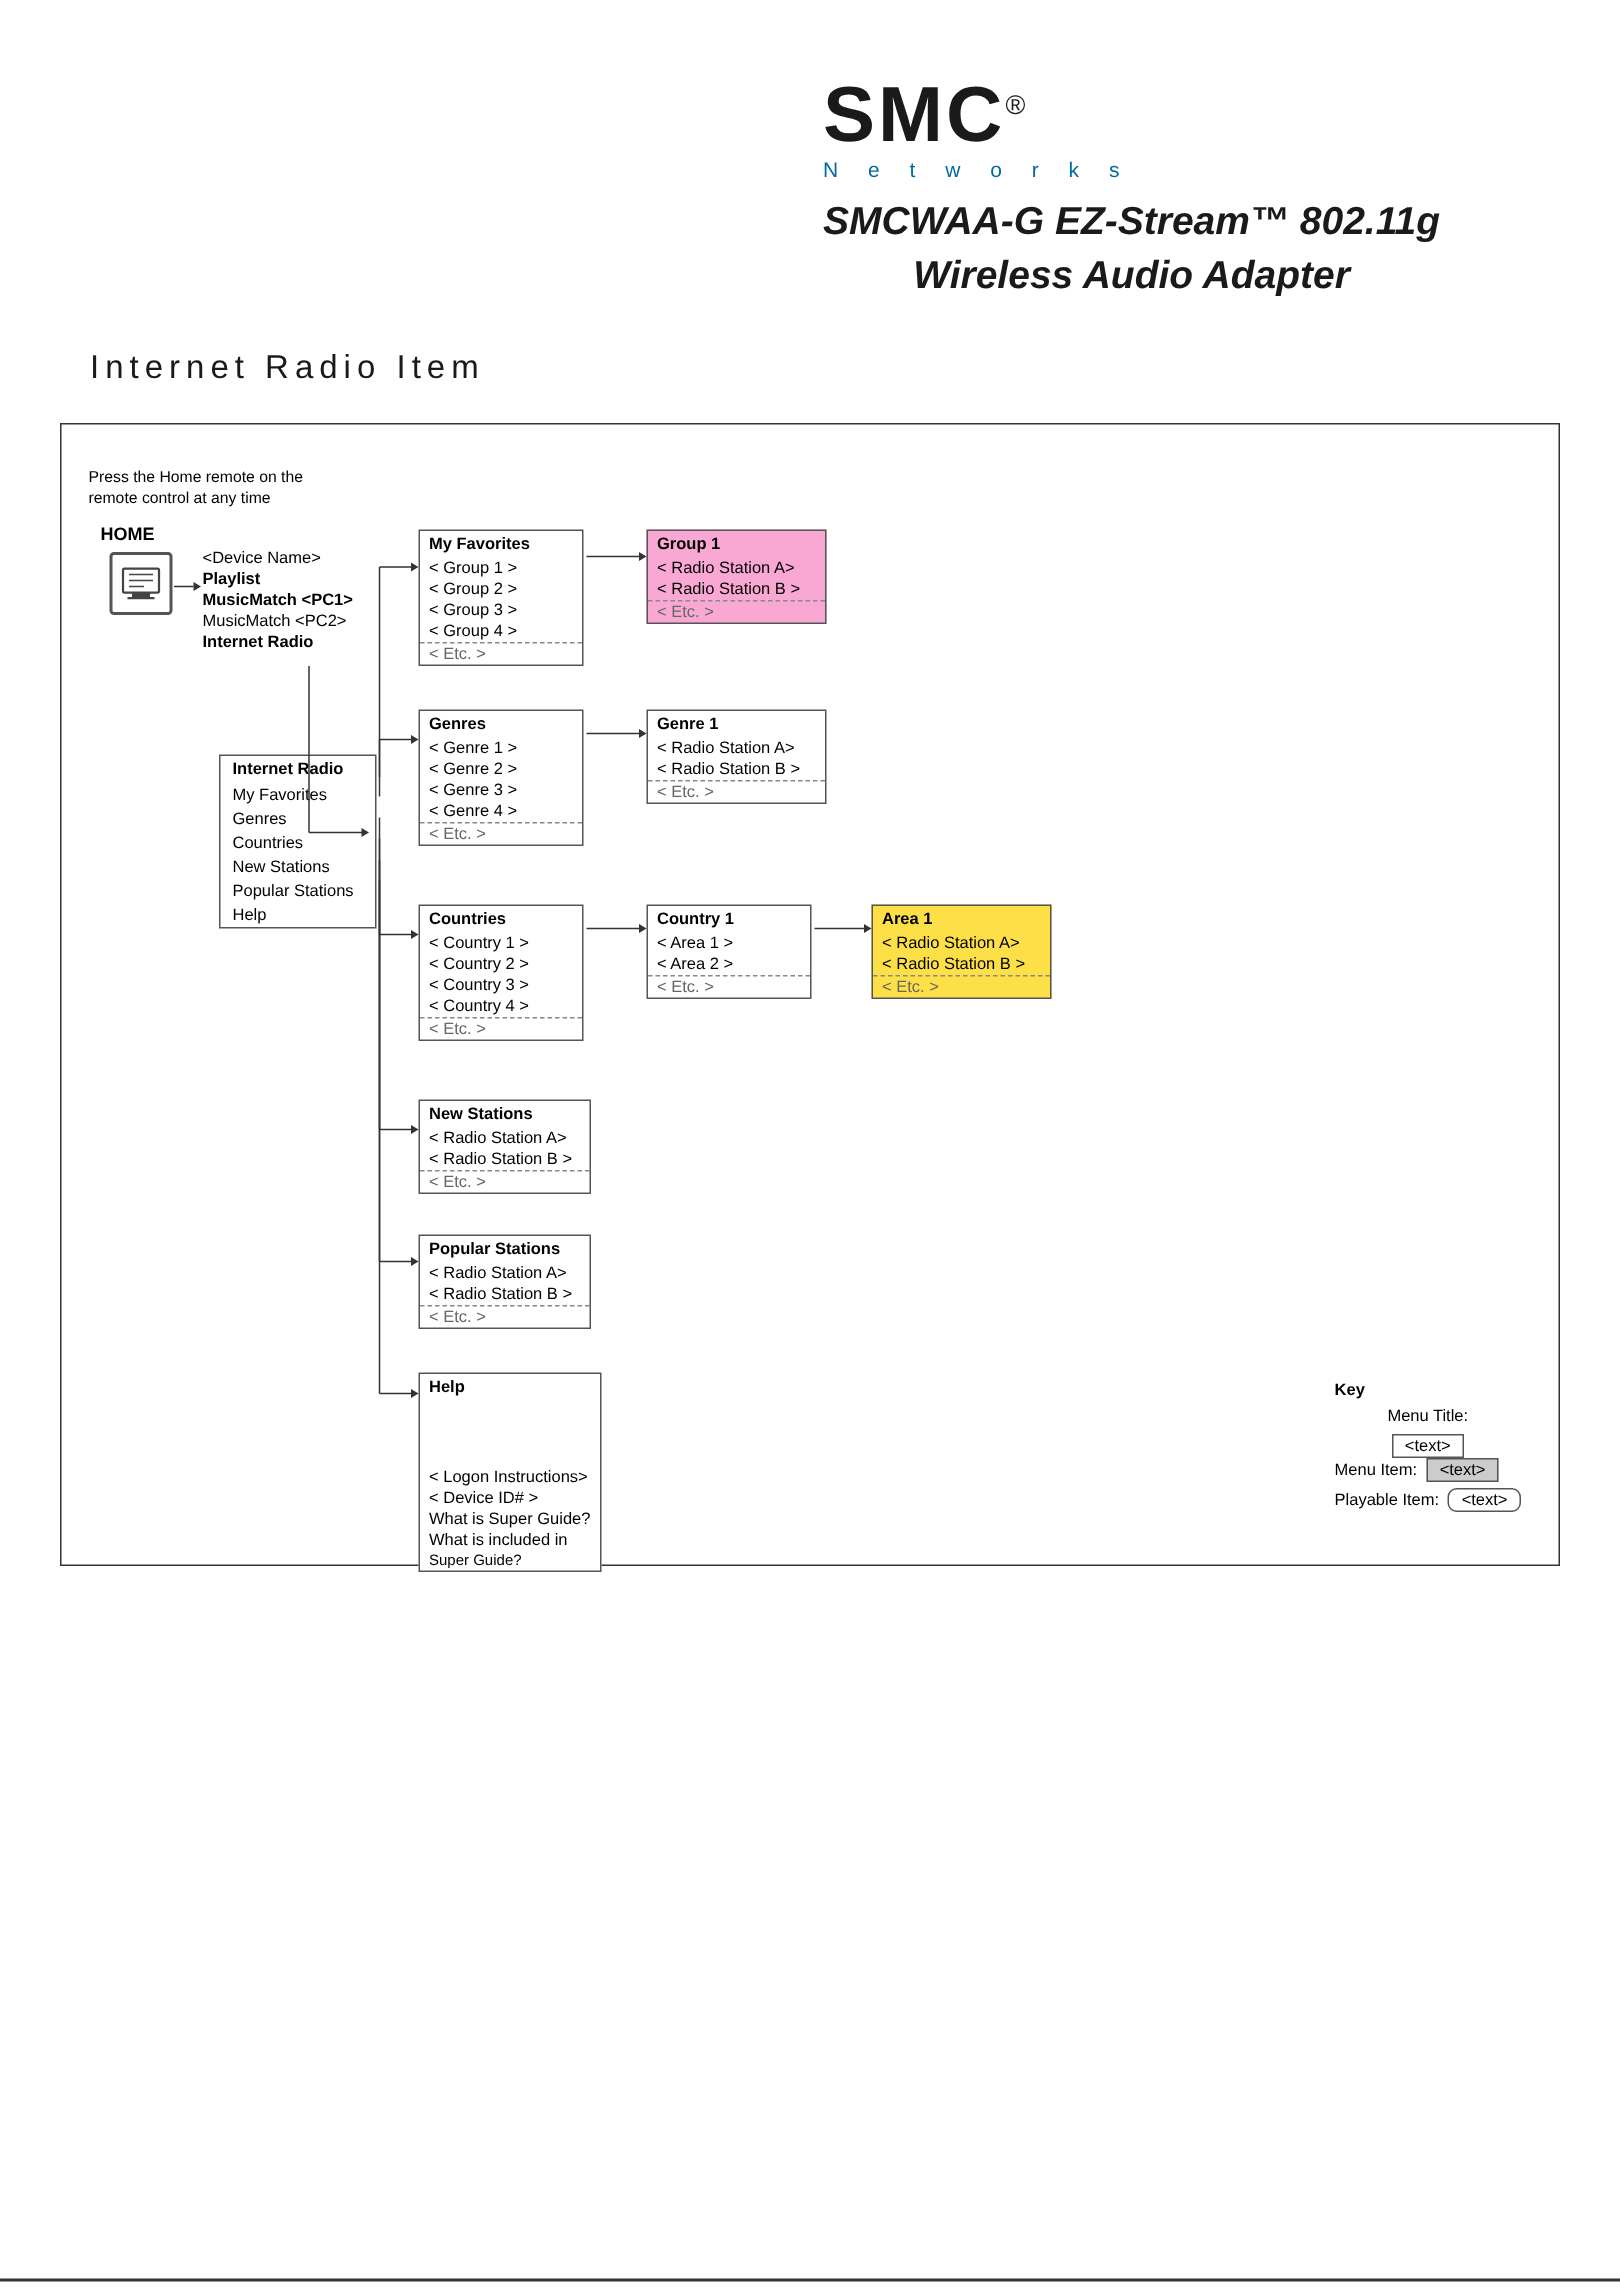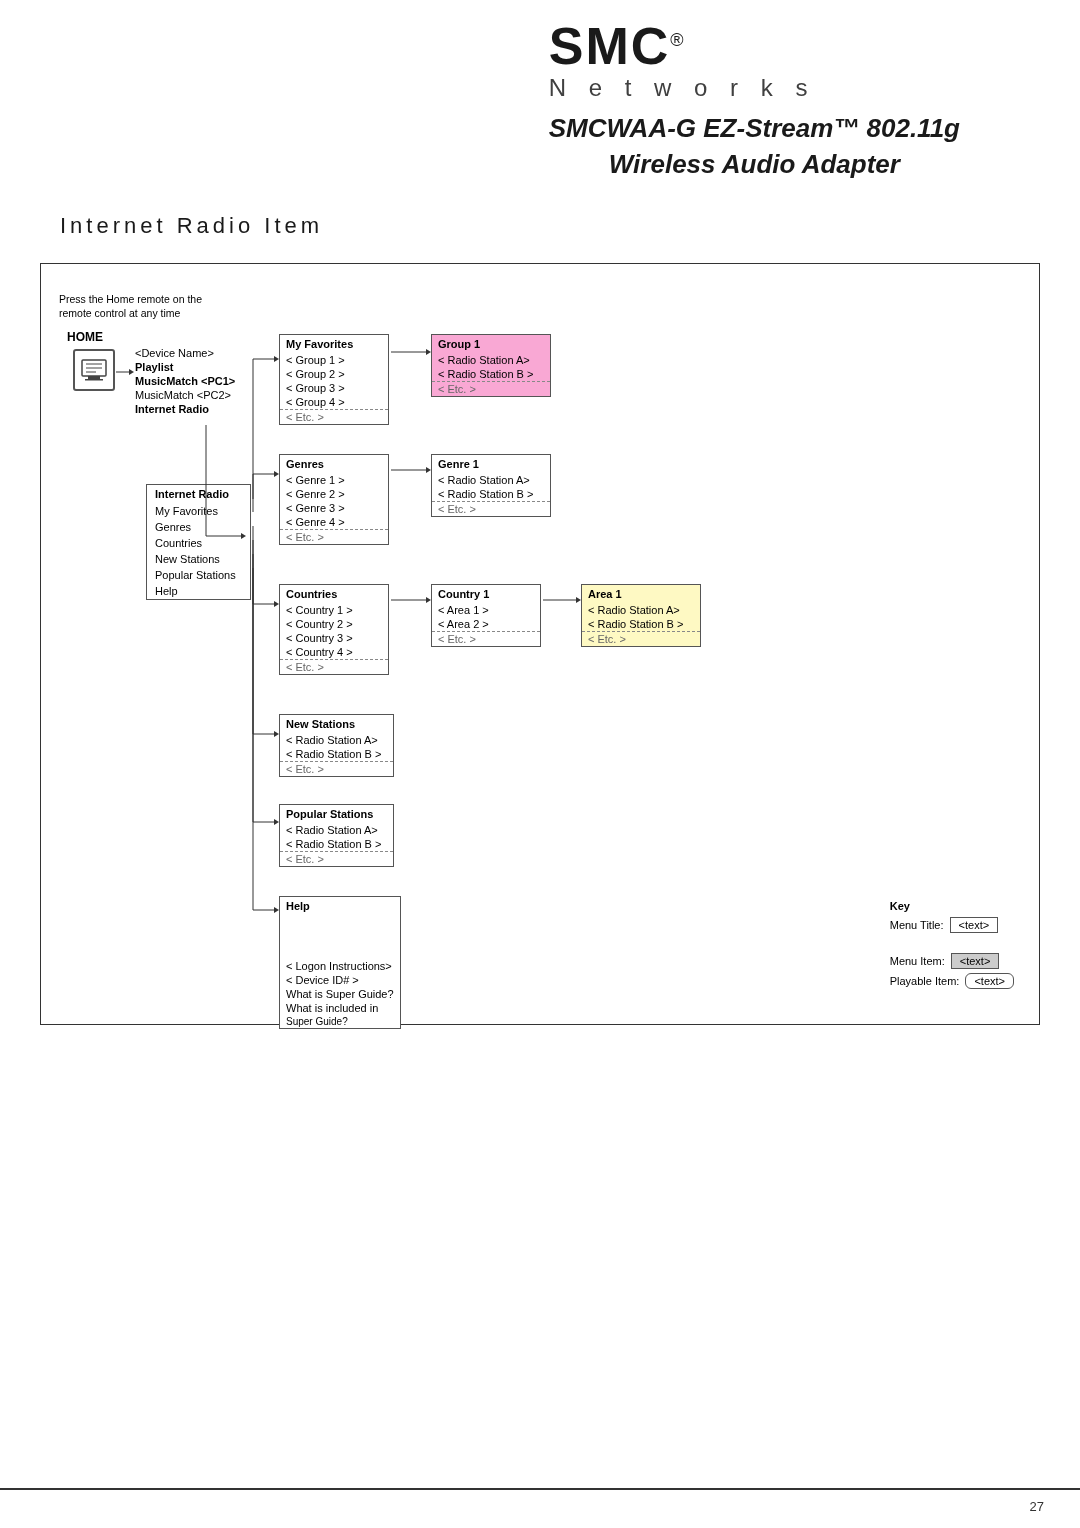--- a/index.html
+++ b/index.html
@@ -17,41 +17,42 @@
       background: #fff;
       padding: 0;
       position: relative;
     }
 
     
     .header {
       display: flex;
       justify-content: flex-end;
       padding: 20px 60px 0 60px;
+      margin-top: 31px;
     }
 
     .logo-smc {
       font-size: 52px;
       font-weight: 900;
       font-family: Arial Black, Arial, sans-serif;
       color: #1a1a1a;
       letter-spacing: 2px;
       line-height: 1;
     }
 
     .logo-reg {
       font-size: 18px;
       vertical-align: super;
       font-weight: normal;
     }
 
     .logo-networks {
-      font-size: 24px;
+      font-size: 14px;
       letter-spacing: 8px;
-      color: #404040;
+      color: #0369a1;
       font-weight: normal;
       margin-top: 2px;
     }
 
     .product-title {
       text-align: center;
       margin-top: 8px;
       padding-right: 60px;
     }
 
@@ -203,21 +204,21 @@
         <div style="font-size:11px;padding:1px 6px;border-top:1px dashed #888;color:#666;">&lt; Etc. &gt;</div>
       </div>
 
       <div style="position:absolute;top:300px;left:380px;border:1px solid #555;background:#fff;min-width:110px;">
         <div style="font-weight:bold;font-size:11px;padding:3px 6px;">Country <span style="font-weight:bold;">1</span></div>
         <div style="font-size:11px;padding:1px 6px;">&lt; Area 1 &gt;</div>
         <div style="font-size:11px;padding:1px 6px;">&lt; Area 2 &gt;</div>
         <div style="font-size:11px;padding:1px 6px;border-top:1px dashed #888;color:#666;">&lt; Etc. &gt;</div>
       </div>
 
-      <div style="position:absolute;top:300px;left:530px;border:1px solid #555;background:#fef9c3;min-width:120px;">
+      <div style="position:absolute;top:300px;left:530px;border:1px solid #555;background:#fde047;min-width:120px;">
         <div style="font-weight:bold;font-size:11px;padding:3px 6px;">Area <span style="font-weight:bold;">1</span></div>
         <div style="font-size:11px;padding:1px 6px;">&lt; Radio Station A&gt;</div>
         <div style="font-size:11px;padding:1px 6px;">&lt; Radio Station B &gt;</div>
         <div style="font-size:11px;padding:1px 6px;border-top:1px dashed #888;color:#666;">&lt; Etc. &gt;</div>
       </div>
 
       <div style="position:absolute;top:430px;left:228px;border:1px solid #555;background:#fff;min-width:115px;">
         <div style="font-weight:bold;font-size:11px;padding:3px 6px;">New Stations</div>
         <div style="font-size:11px;padding:1px 6px;">&lt; Radio Station A&gt;</div>
         <div style="font-size:11px;padding:1px 6px;">&lt; Radio Station B &gt;</div>
@@ -235,21 +236,21 @@
         <div style="font-weight:bold;font-size:11px;padding:3px 6px;">Help</div>
         <div style="font-size:11px;padding:1px 6px;margin-top:44px;">&lt; Logon Instructions&gt;</div>
         <div style="font-size:11px;padding:1px 6px;">&lt; Device ID# &gt;</div>
         <div style="font-size:11px;padding:1px 6px;">What is Super Guide?</div>
         <div style="font-size:11px;padding:1px 6px;">What is included in</div>
         <div style="font-size:10px;padding:1px 6px;">Super Guide?</div>
       </div>
 
       <div style="position:absolute;bottom:15px;right:15px;font-size:11px;">
         <div style="font-weight:bold;margin-bottom:5px;">Key</div>
-        <div style="display:flex;align-items:center;margin-bottom:20px;gap:6px;">
+        <div style="display:flex;align-items:center;margin-bottom:0;gap:6px;flex-direction:column;">
           <span>Menu Title:</span>
           <span style="border:1px solid #555;padding:1px 8px;font-size:11px;background:#fff;">&lt;text&gt;</span>
         </div>
         <div style="display:flex;align-items:center;margin-bottom:4px;gap:6px;">
           <span>Menu Item:</span>
           <span style="border:1px solid #555;padding:1px 8px;font-size:11px;background:#ccc;">&lt;text&gt;</span>
         </div>
         <div style="display:flex;align-items:center;gap:6px;">
           <span>Playable Item:</span>
           <span style="border:1px solid #555;padding:1px 8px;font-size:11px;background:#fff;border-radius:6px;">&lt;text&gt;</span>

